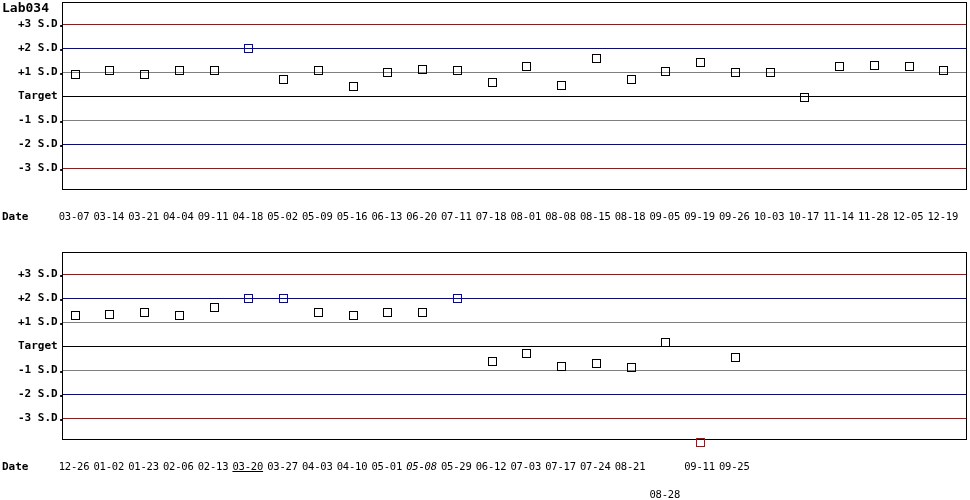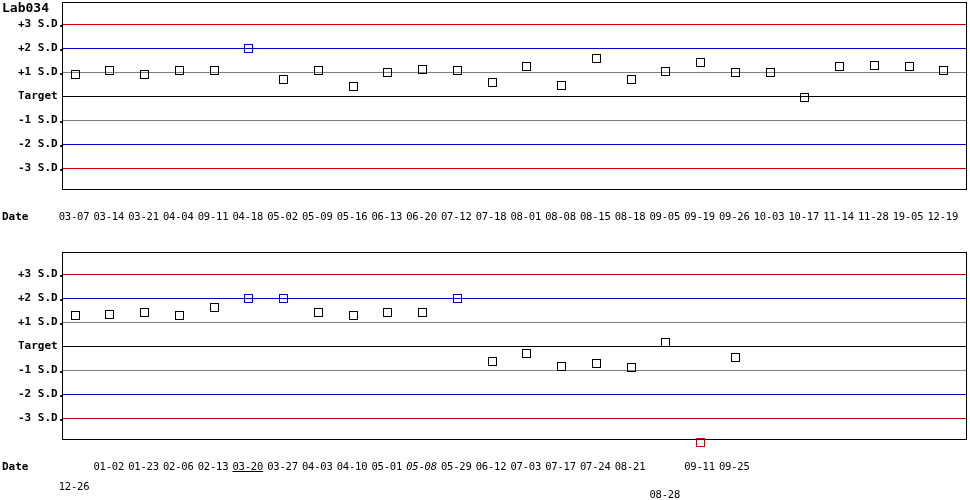--- a/index.html
+++ b/index.html
@@ -111,34 +111,34 @@
     <div class="datetick" style="left: 108.75px;">03-14</div>
     <div class="datetick" style="left: 143.5px;">03-21</div>
     <div class="datetick" style="left: 178.25px;">04-04</div>
     <div class="datetick" style="left: 213px;">09-11</div>
     <div class="datetick" style="left: 247.75px;">04-18</div>
     <div class="datetick" style="left: 282.5px;">05-02</div>
     <div class="datetick" style="left: 317.25px;">05-09</div>
     <div class="datetick" style="left: 352px;">05-16</div>
     <div class="datetick" style="left: 386.75px;">06-13</div>
     <div class="datetick" style="left: 421.5px;">06-20</div>
-    <div class="datetick" style="left: 456.25px;">07-12</div>
+    <div class="datetick" style="left: 456.25px;">07-11</div>
     <div class="datetick" style="left: 491px;">07-18</div>
     <div class="datetick" style="left: 525.75px;">08-01</div>
     <div class="datetick" style="left: 560.5px;">08-08</div>
     <div class="datetick" style="left: 595.25px;">08-15</div>
     <div class="datetick" style="left: 630px;">08-18</div>
     <div class="datetick" style="left: 664.75px;">09-05</div>
     <div class="datetick" style="left: 699.5px;">09-19</div>
     <div class="datetick" style="left: 734.25px;">09-26</div>
     <div class="datetick" style="left: 769px;">10-03</div>
     <div class="datetick" style="left: 803.75px;">10-17</div>
     <div class="datetick" style="left: 838.5px;">11-14</div>
     <div class="datetick" style="left: 873.25px;">11-28</div>
-    <div class="datetick" style="left: 908px;">19-05</div>
+    <div class="datetick" style="left: 908px;">12-05</div>
     <div class="datetick" style="left: 942.75px;">12-19</div>
   </div>
 
 <div class="panel" id="panel-2">
   <div class="plot-frame">
       <div class="gridline" style="background: rgb(204, 0, 0); top: 20.6923px;"></div>
       <div class="gridline" style="background: rgb(0, 0, 204); top: 44.7949px;"></div>
       <div class="gridline" style="background: rgb(128, 128, 128); top: 68.8974px;"></div>
       <div class="gridline" style="background: rgb(0, 0, 0); top: 93px;"></div>
       <div class="gridline" style="background: rgb(128, 128, 128); top: 117.103px;"></div>
@@ -166,21 +166,21 @@
       <div class="marker" title="09-25 : -0.45" style="left: 667.75px; top: 100.346px;"></div>
     </div>
   <div class="datelab-title">Date</div>
 <div class="ylab" style="top: 17.6923px;">+3 S.D.</div>
     <div class="ylab" style="top: 41.7949px;">+2 S.D.</div>
     <div class="ylab" style="top: 65.8974px;">+1 S.D.</div>
     <div class="ylab" style="top: 90px;">Target</div>
     <div class="ylab" style="top: 114.103px;">-1 S.D.</div>
     <div class="ylab" style="top: 138.205px;">-2 S.D.</div>
     <div class="ylab" style="top: 162.308px;">-3 S.D.</div>
-    <div class="datetick" style="left: 74px; margin-top: 20px;">12-26</div>
+    <div class="datetick" style="left: 74px;">12-26</div>
     <div class="datetick" style="left: 108.75px;">01-02</div>
     <div class="datetick" style="left: 143.5px;">01-23</div>
     <div class="datetick" style="left: 178.25px;">02-06</div>
     <div class="datetick" style="left: 213px;">02-13</div>
     <div class="datetick" style="left: 247.75px; text-decoration: underline;">03-20</div>
     <div class="datetick" style="left: 282.5px;">03-27</div>
     <div class="datetick" style="left: 317.25px;">04-03</div>
     <div class="datetick" style="left: 352px;">04-10</div>
     <div class="datetick" style="left: 386.75px;">05-01</div>
     <div class="datetick" style="left: 421.5px; font-style: italic;">05-08</div>

